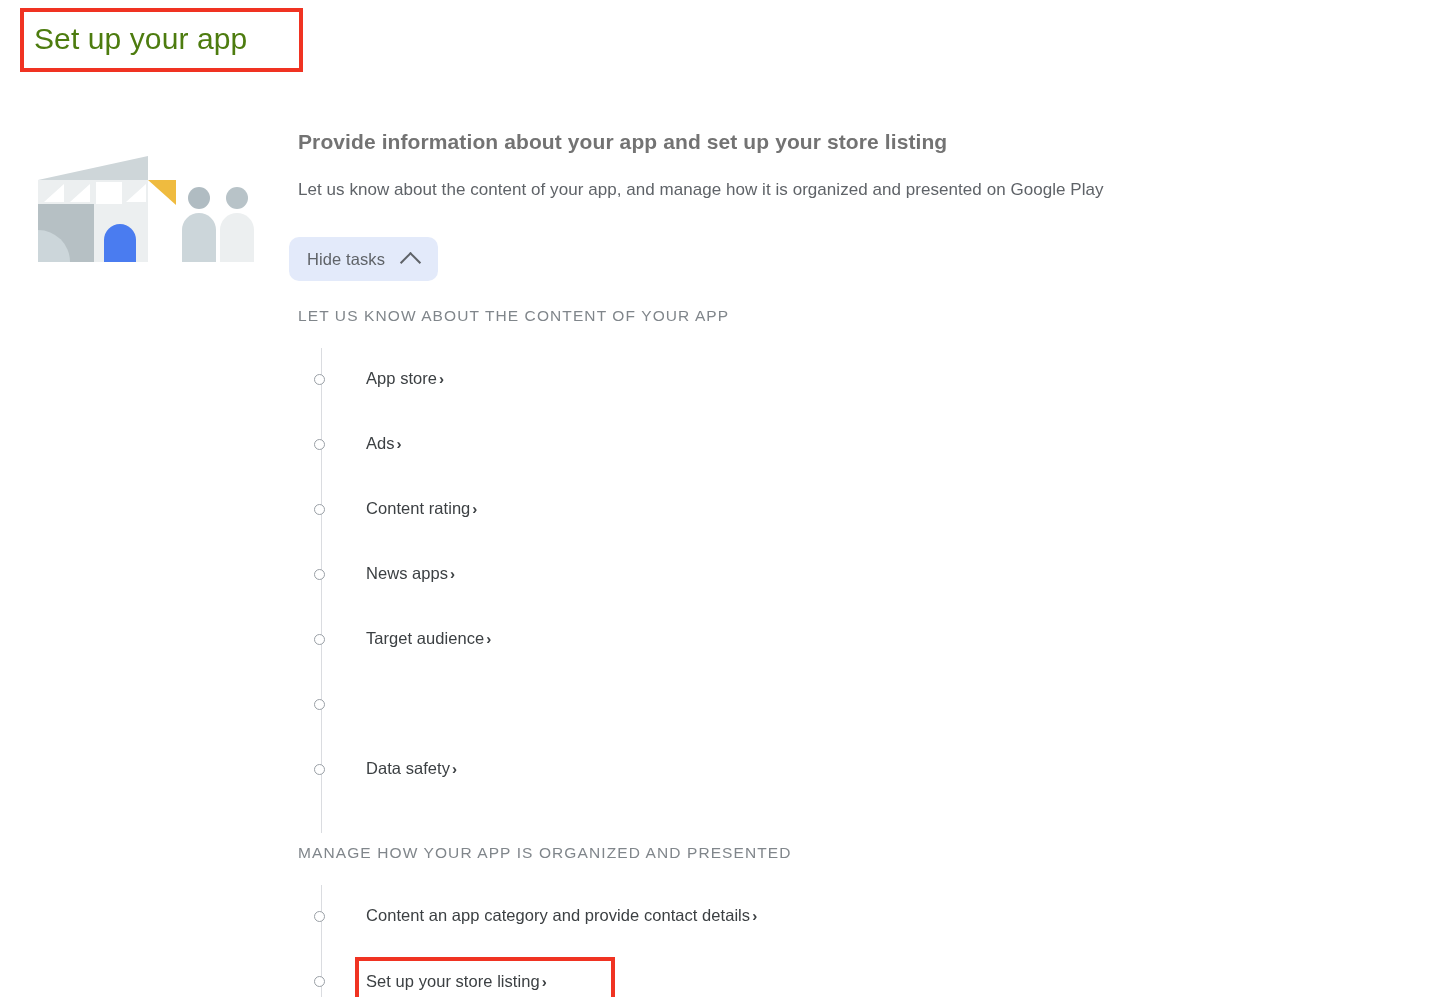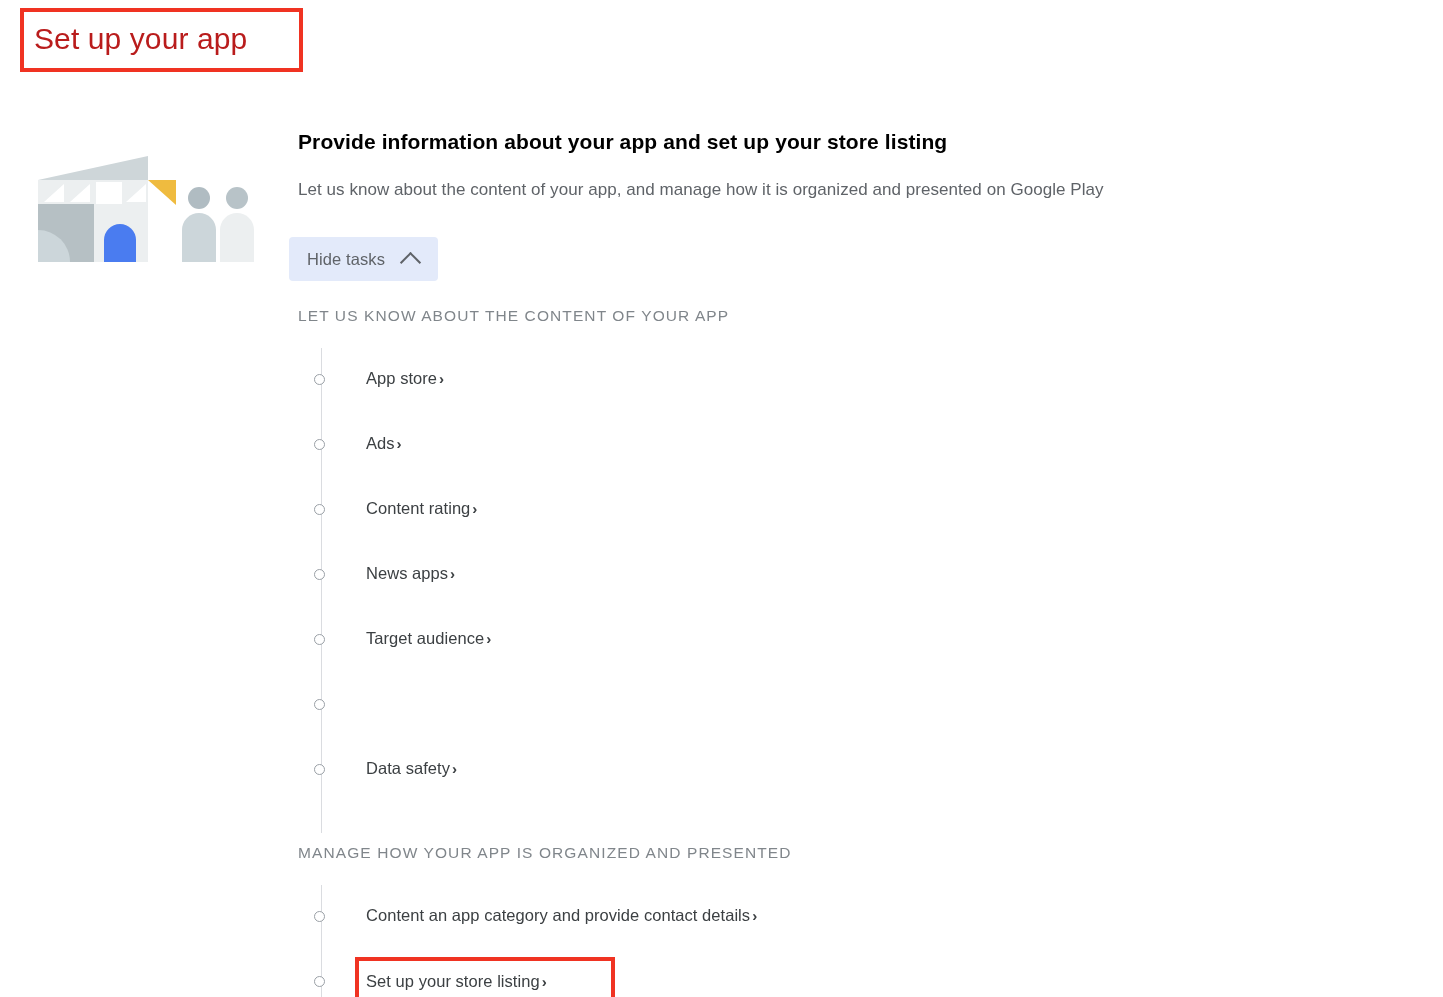--- a/index.html
+++ b/index.html
@@ -26,21 +26,21 @@
     border: 4px solid #f03322;
     box-sizing: border-box;
     background: #ffffff;
   }
   #page-title {
     position: absolute;
     left: 10px;
     top: 7px;
     font-size: 30px;
     line-height: 40px;
-    color: #b91c1c;
+    color: #4d7c0f;
     letter-spacing: 0.1px;
     white-space: nowrap;
   }
 
   
   #illustration {
     position: absolute;
     left: 30px;
     top: 148px;
     width: 228px;
@@ -51,21 +51,21 @@
   #content {
     position: absolute;
     left: 298px;
     top: 128px;
     width: 1110px;
   }
   #section-heading {
     font-size: 21px;
     line-height: 28px;
     font-weight: bold;
-    color: #000000;
+    color: #737373;
     letter-spacing: 0.1px;
     margin: 0;
     white-space: nowrap;
   }
   #section-subtitle {
     font-size: 17px;
     line-height: 24px;
     color: #5f6368;
     margin: 22px 0 0 0;
     letter-spacing: 0.05px;
@@ -77,21 +77,21 @@
     position: absolute;
     left: -9px;
     top: 109px;
     display: inline-flex;
     align-items: center;
     gap: 18px;
     height: 44px;
     padding: 0 20px 0 18px;
     background: #e3eafa;
     border: none;
-    border-radius: 4px;
+    border-radius: 10px;
     cursor: pointer;
     font-family: "Liberation Sans", sans-serif;
     font-size: 16.5px;
     color: #5f6368;
     letter-spacing: 0.1px;
   }
   #hide-tasks-btn .chev {
     display: inline-block;
     width: 13px;
     height: 13px;

